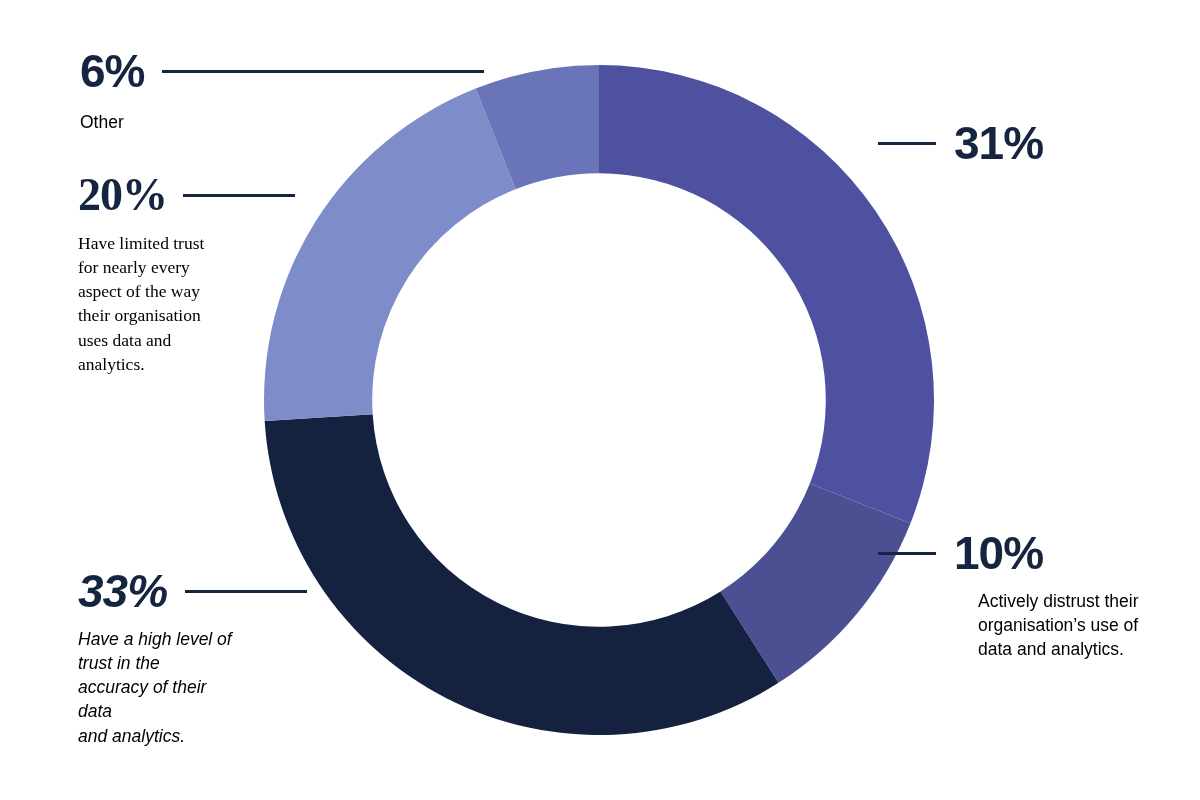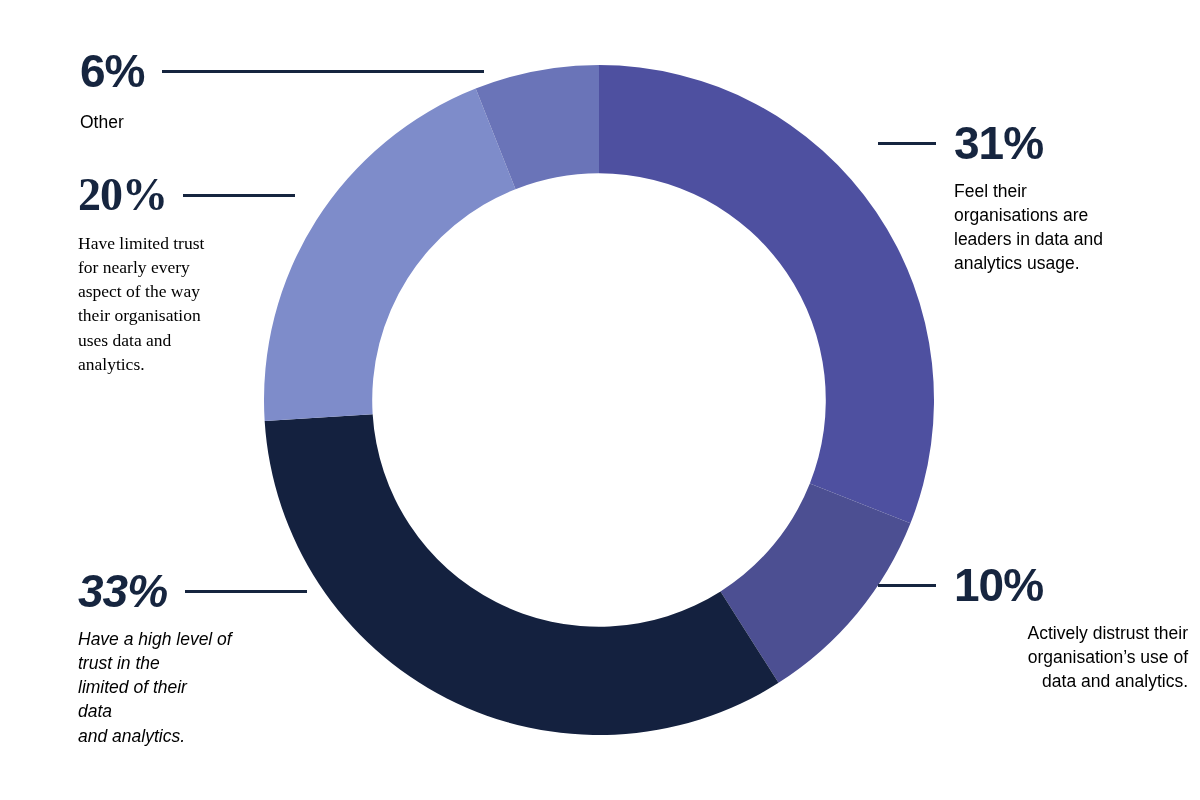--- a/index.html
+++ b/index.html
@@ -81,21 +81,21 @@
   #callout-limited    { left: 78px;  top: 172px; width: 245px; font-family: Liberation Serif, serif; }
   #callout-limited .leader { width: 112px; margin-left: 16px; }
 
   #callout-high       { left: 78px;  top: 568px; width: 260px; font-style: italic; }
   #callout-high .leader    { width: 122px; margin-left: 18px; }
 
   #callout-leaders    { left: 878px; top: 120px; width: 300px; }
   #callout-leaders .leader { width: 58px;  margin-right: 18px; }
   #callout-leaders .desc   { margin-left: 76px; }
 
-  #callout-distrust   { left: 878px; top: 562px; width: 310px; text-align: right; }
+  #callout-distrust   { left: 878px; top: 530px; width: 310px; }
   #callout-distrust .leader{ width: 58px;  margin-right: 18px; }
   #callout-distrust .desc  { margin-left: 100px; }
 </style>
 </head>
 <body>
 
 <div class="canvas">
 
   <div class="donut-wrap">
     <svg class="donut-svg" viewBox="0 0 670 670">
@@ -140,34 +140,30 @@
 analytics.</div>
   </div>
 
   <div class="callout left" id="callout-high">
     <div class="pct-row">
       <div class="pct">33%</div>
       <div class="leader"></div>
     </div>
     <div class="desc">Have a high level of
 trust in the
-limited of their
+accuracy of their
 data
 and analytics.</div>
   </div>
 
   <div class="callout right" id="callout-leaders">
     <div class="pct-row">
       <div class="leader"></div>
       <div class="pct">31%</div>
     </div>
-    <div class="desc">Feel their
-organisations are
-leaders in data and
-analytics usage.</div>
   </div>
 
   <div class="callout right" id="callout-distrust">
     <div class="pct-row">
       <div class="leader"></div>
       <div class="pct">10%</div>
     </div>
     <div class="desc">Actively distrust their
 organisation’s use of
 data and analytics.</div>

